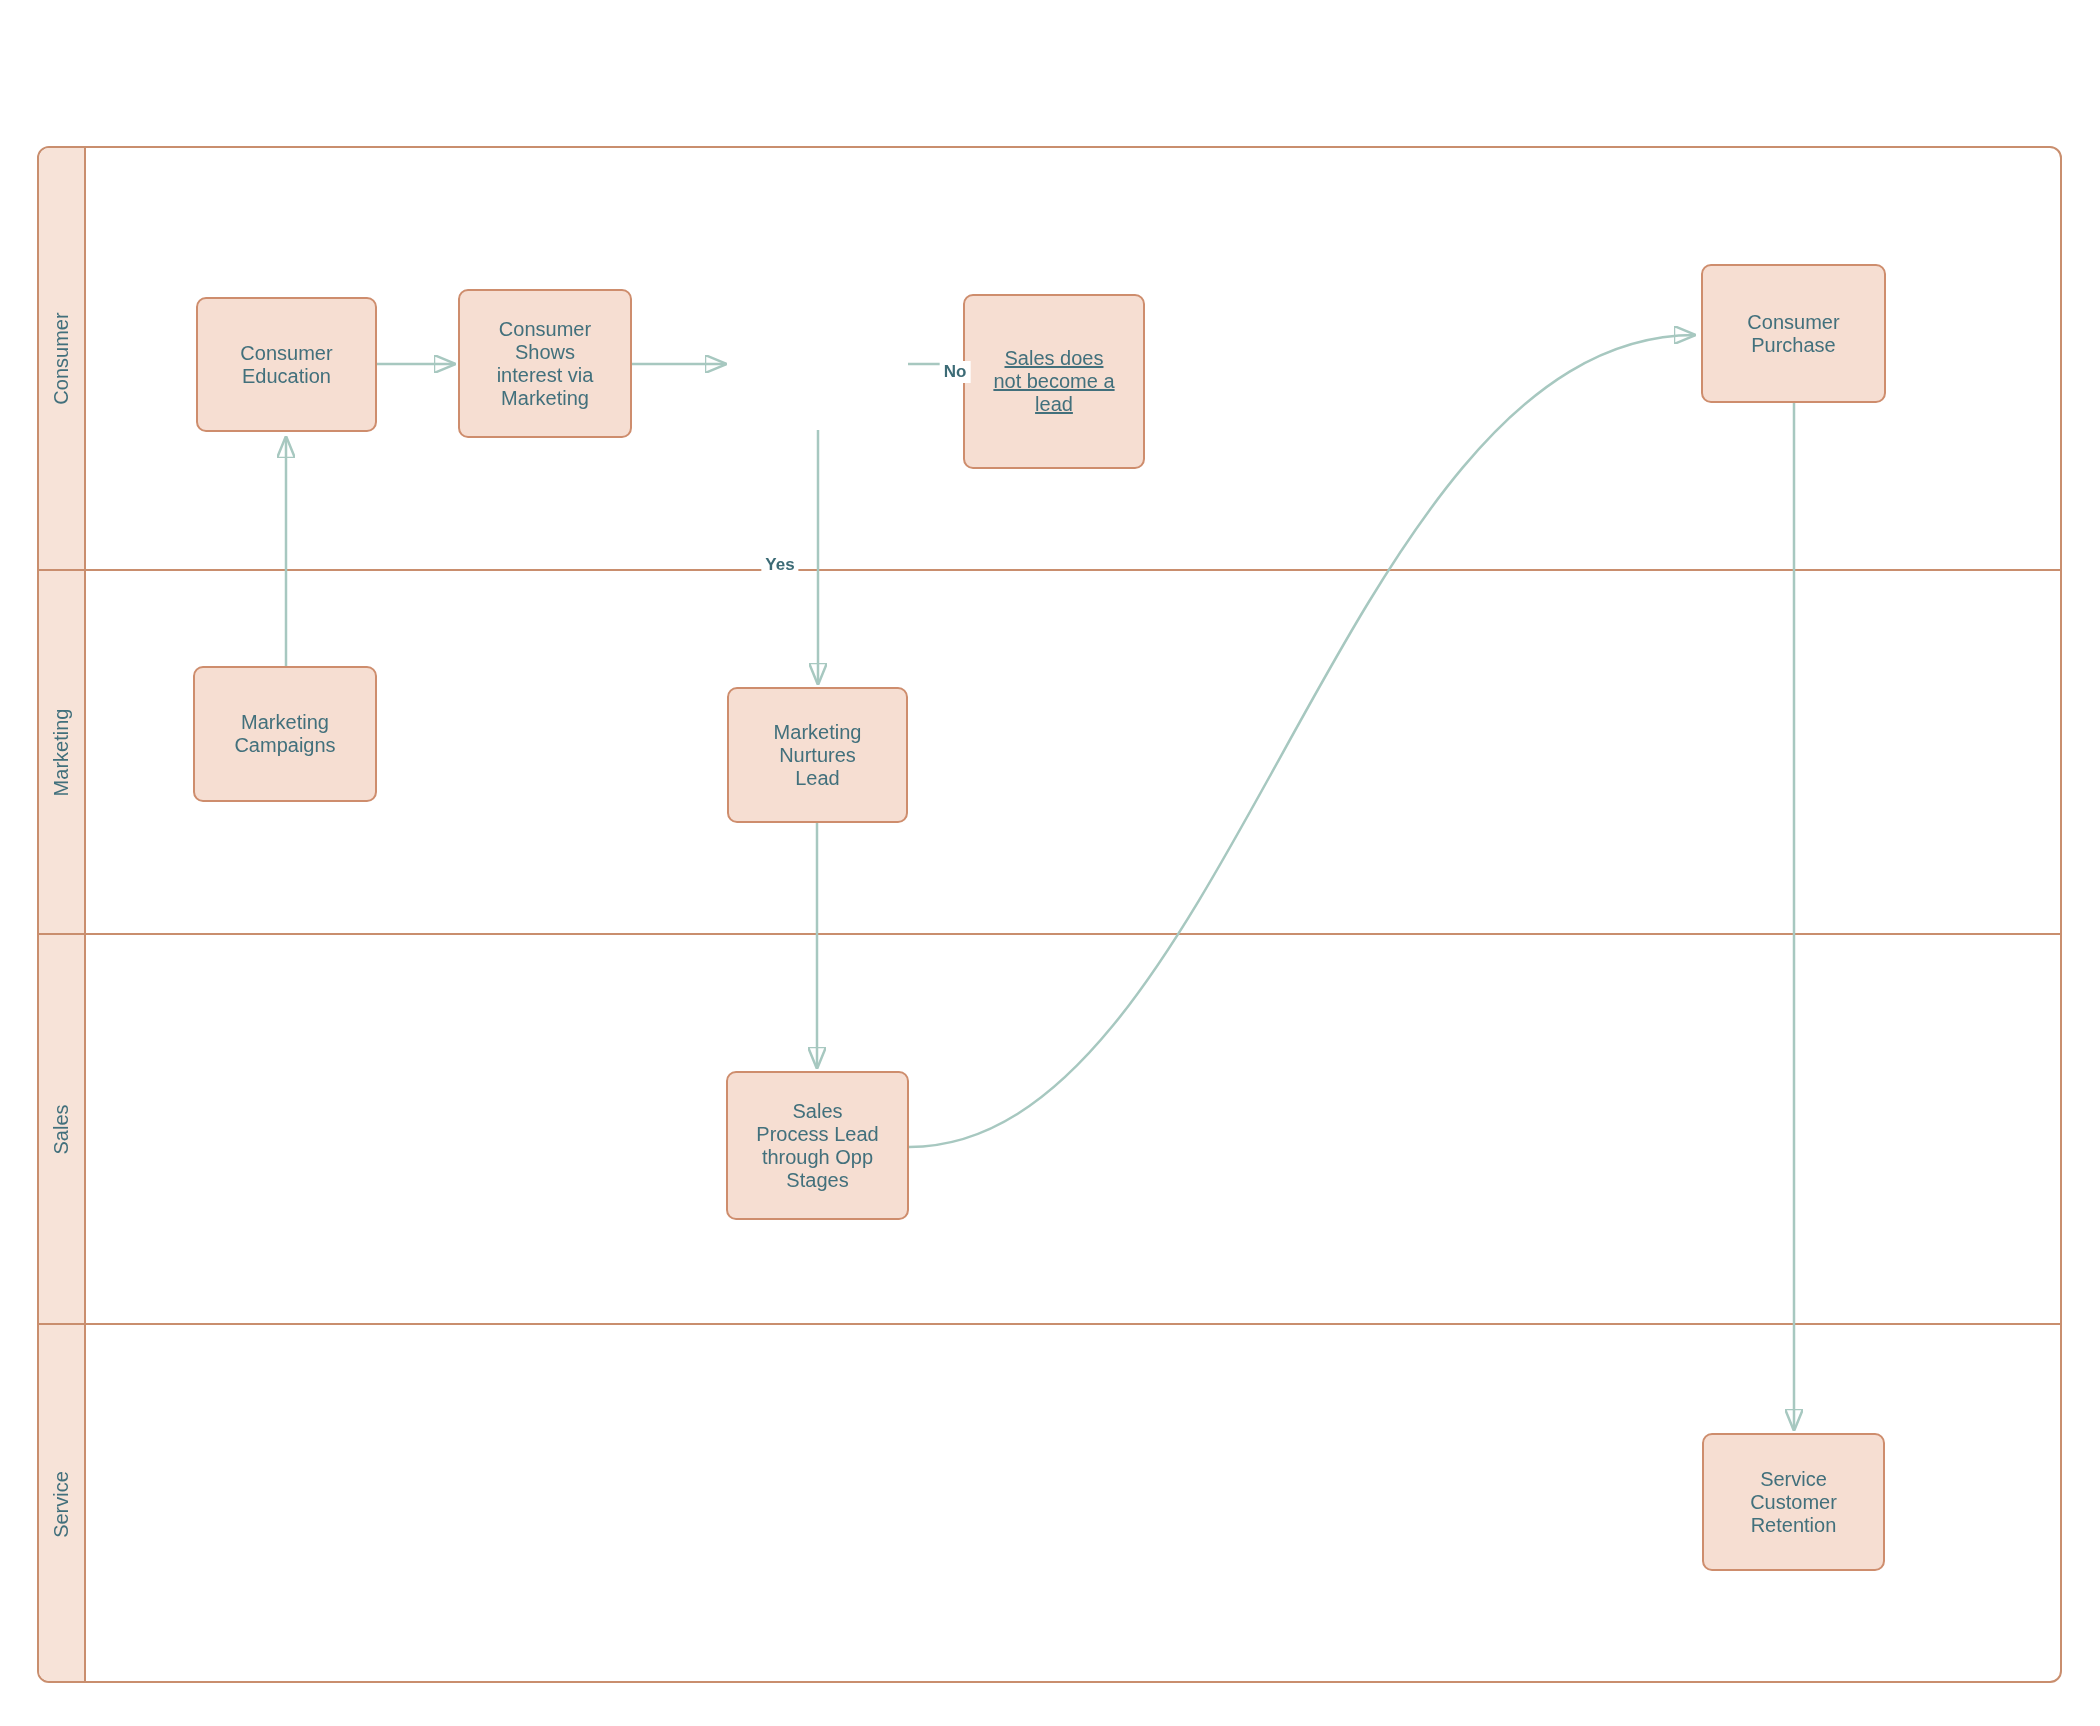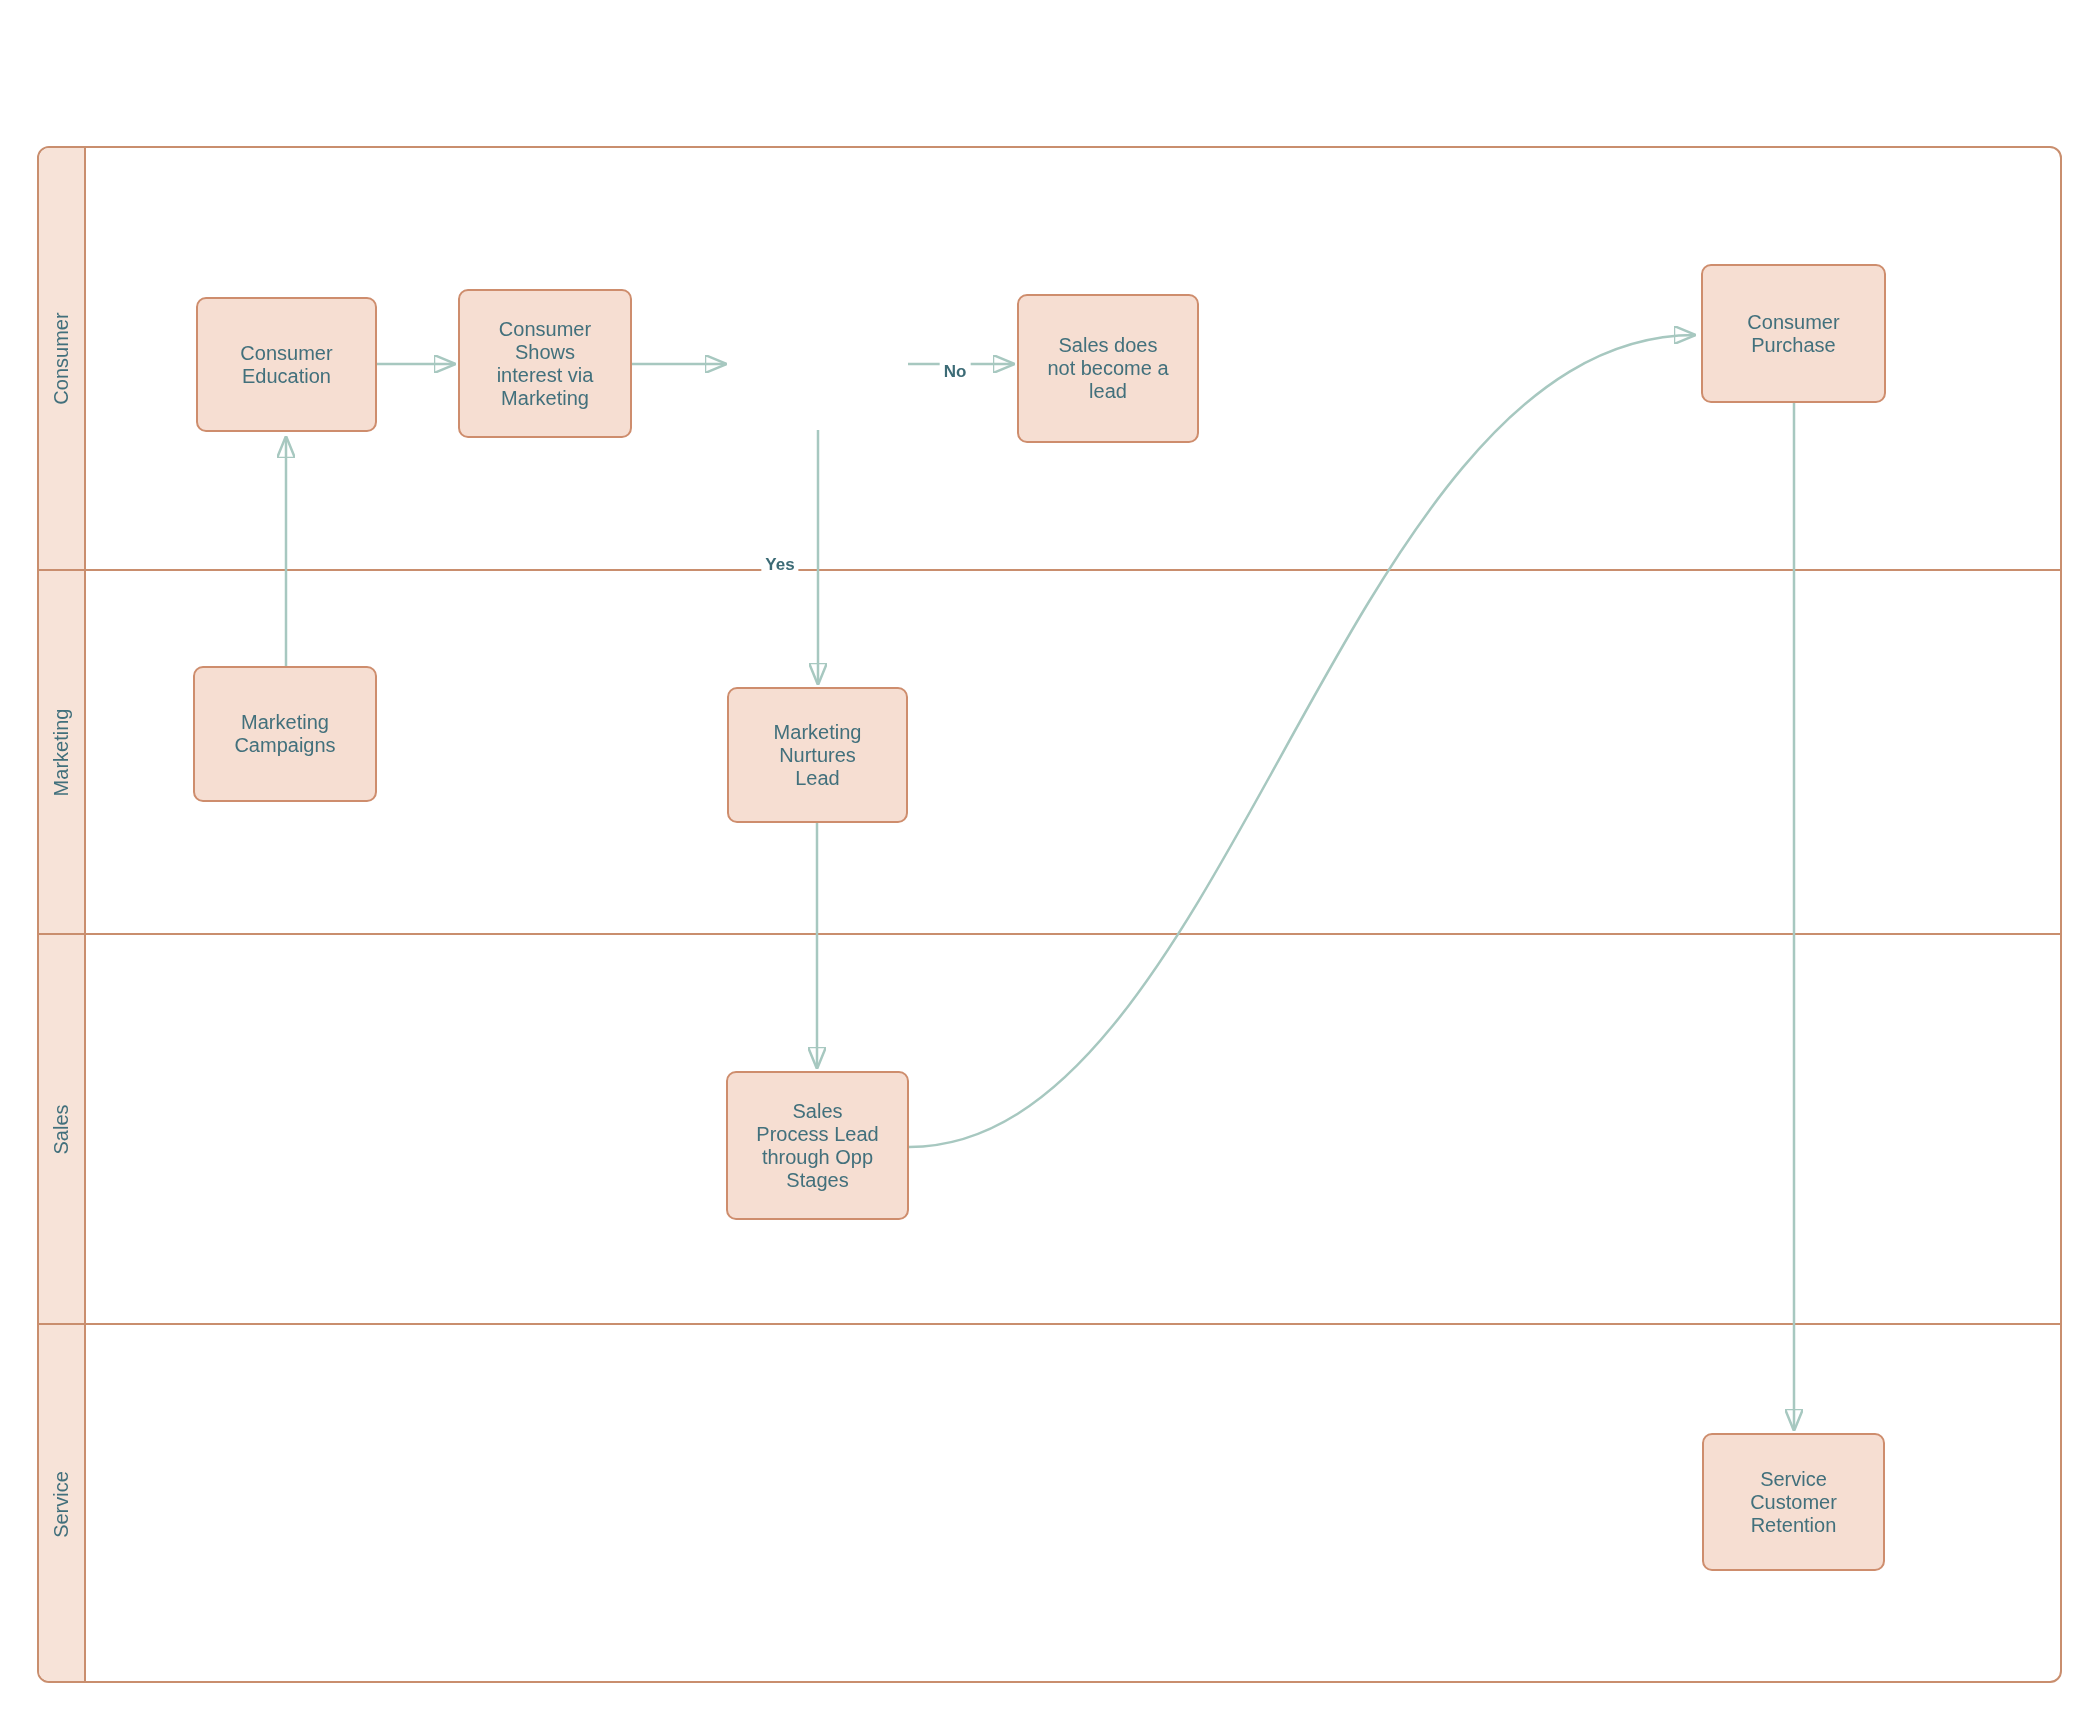--- a/index.html
+++ b/index.html
@@ -42,21 +42,21 @@
   .connectors path{stroke:var(--connector); stroke-width:2.5; fill:none;}
   
   .node{
     position:absolute; z-index:3; box-sizing:border-box;
     background:var(--node-fill); border:2px solid var(--node-border); border-radius:10px;
     display:flex; align-items:center; justify-content:center; text-align:center;
     font-size:20px; line-height:23px; color:var(--text); white-space:pre-line;
   }
   .n-consumer-education {left:196px;  top:297px;  width:181px; height:135px;}
   .n-consumer-shows     {left:458px;  top:289px;  width:174px; height:149px;}
-  .n-sales-not-lead     {left:1017px; top:294px;  width:182px; height:149px;}
+  .n-sales-not-lead     {left:963px; top:294px;  width:182px; height:175px;text-decoration:underline;}
   .n-consumer-purchase  {left:1701px; top:264px;  width:185px; height:139px;}
   .n-marketing-campaigns{left:193px;  top:666px;  width:184px; height:136px;}
   .n-marketing-nurtures {left:727px;  top:687px;  width:181px; height:136px;}
   .n-sales-process-lead {left:726px;  top:1071px; width:183px; height:149px;}
   .n-service-retention  {left:1702px; top:1433px; width:183px; height:138px;}
   .diamond-wrap{
     position:absolute; left:729px; top:298px; width:179px; height:132px; z-index:3;
   }
   .diamond-wrap svg{position:absolute; left:0; top:0; overflow:visible;}
   .diamond-label{

